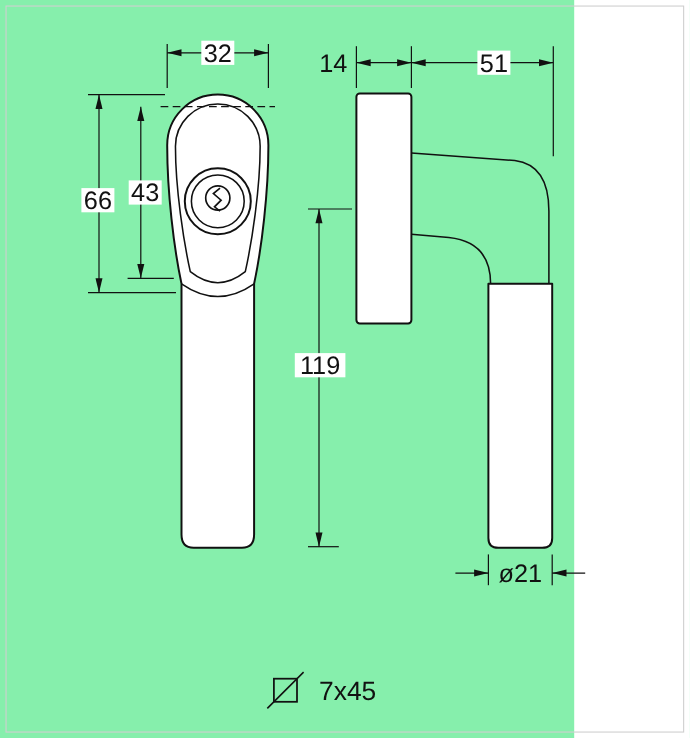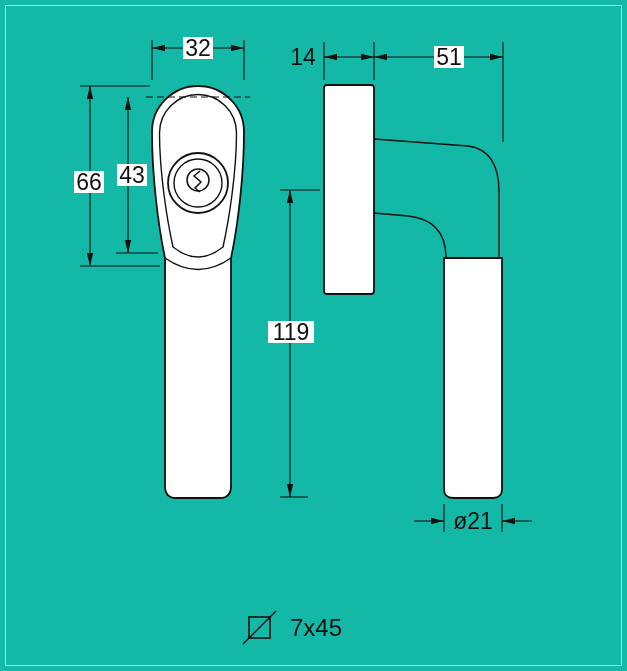--- a/index.html
+++ b/index.html
@@ -6,23 +6,23 @@
     margin: 0;
     padding: 0;
     background: #ffffff;
     width: 627px;
     height: 671px;
     overflow: hidden;
     font-family: "Liberation Sans", sans-serif;
   }
   .stage {
     position: relative;
-    width: 627px;
+    width: 522px;
     height: 671px;
-    background: #14b8a6;
+    background: #86efac;
   }
   svg { position: absolute; top: 0; left: 0; }
   .outline { fill: #ffffff; stroke: #111111; stroke-width: 1.8; stroke-linejoin: round; }
   .outline-thin { fill: none; stroke: #111111; stroke-width: 1.4; stroke-linejoin: round; }
   .detail { fill: none; stroke: #111111; stroke-width: 1.5; }
   .dim { stroke: #111111; stroke-width: 1.1; fill: none; }
   .dash { stroke: #111111; stroke-width: 1.2; fill: none; stroke-dasharray: 7 4; }
   .arrow { fill: #111111; stroke: none; }
   .mask { fill: #ffffff; stroke: none; }
   .dimtext {

